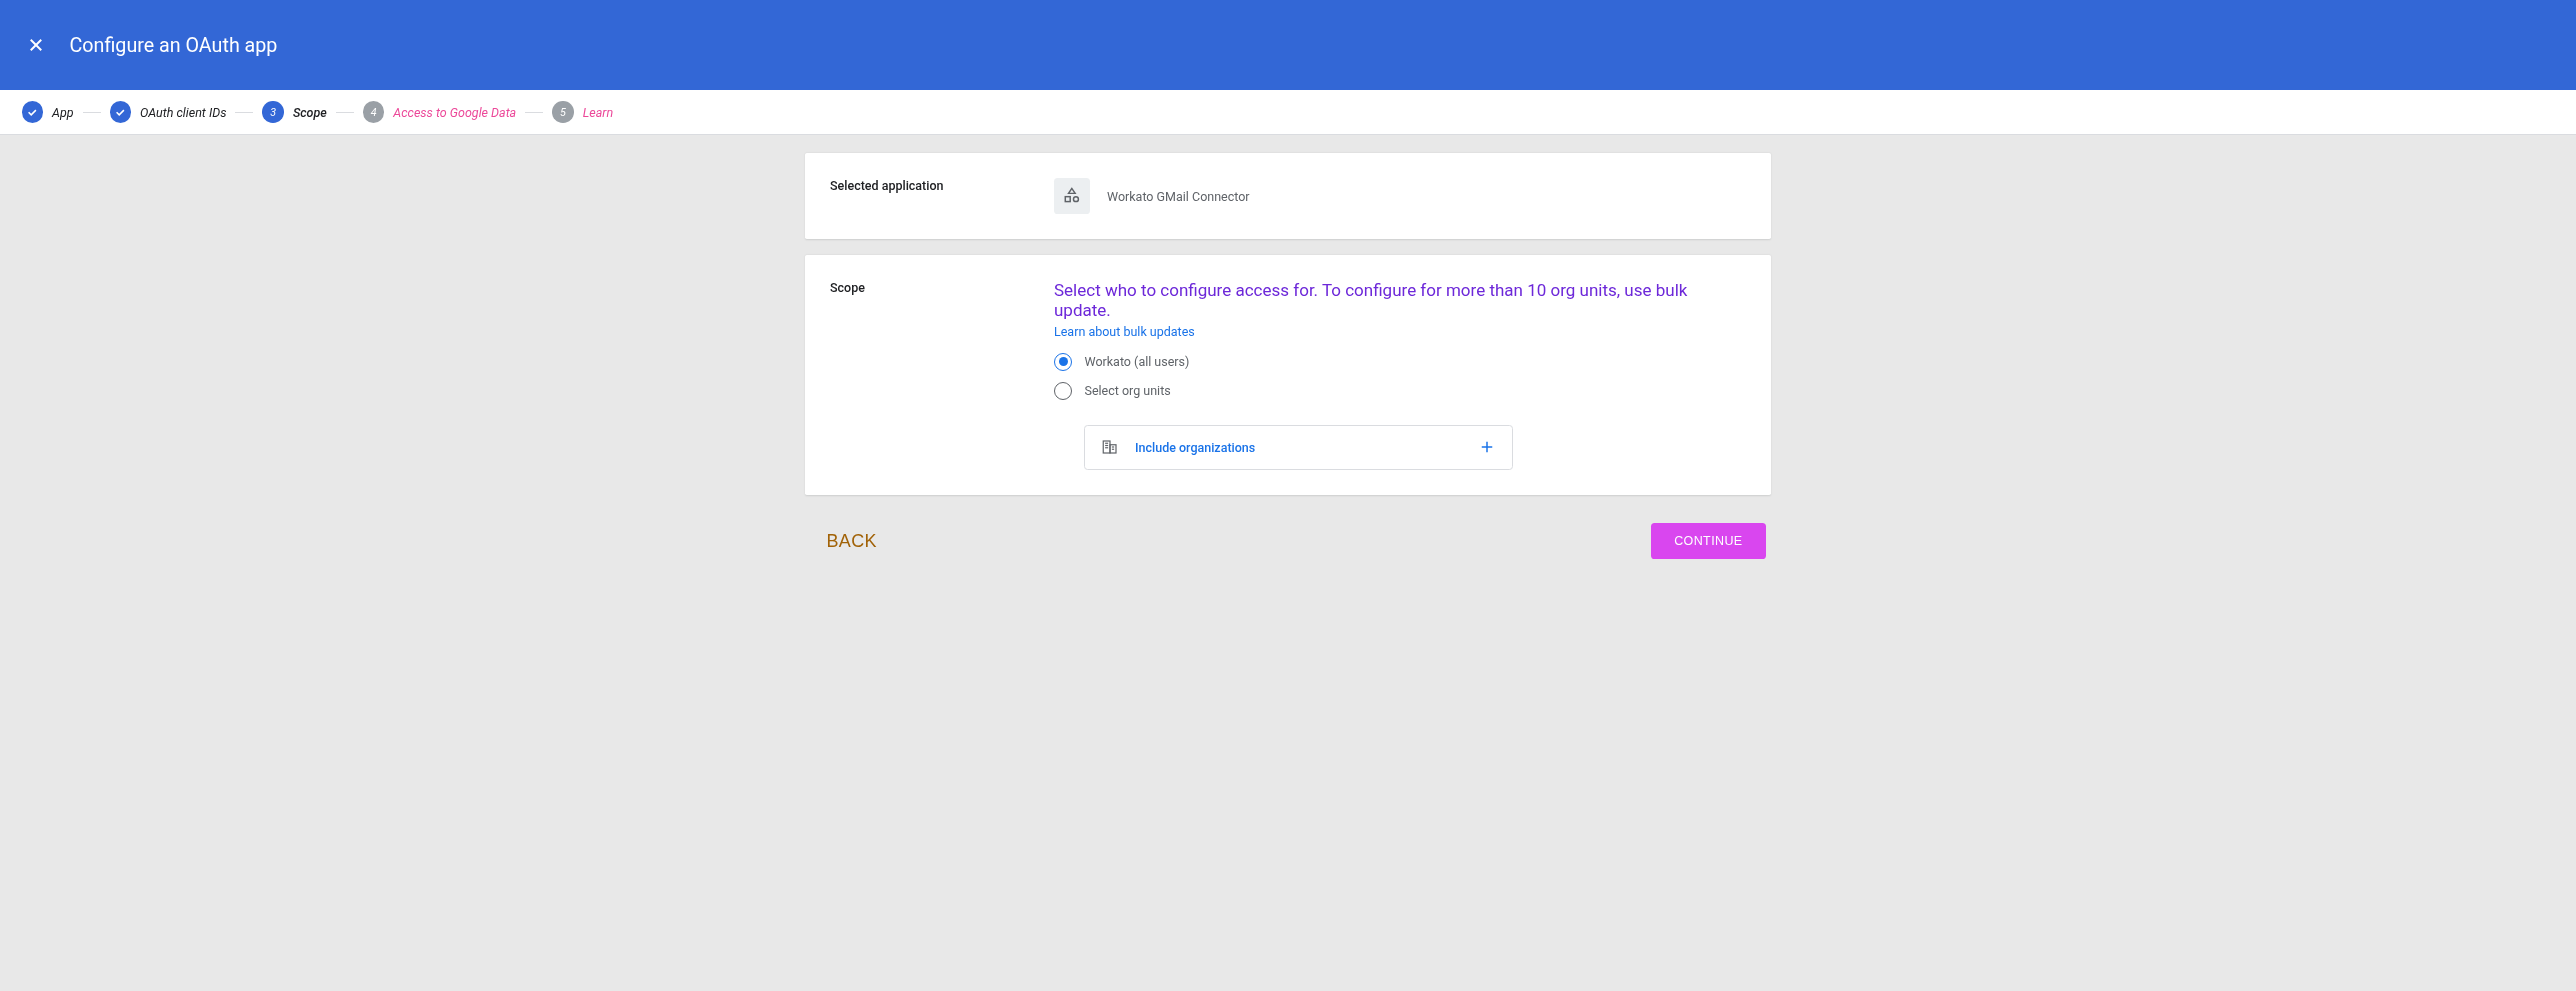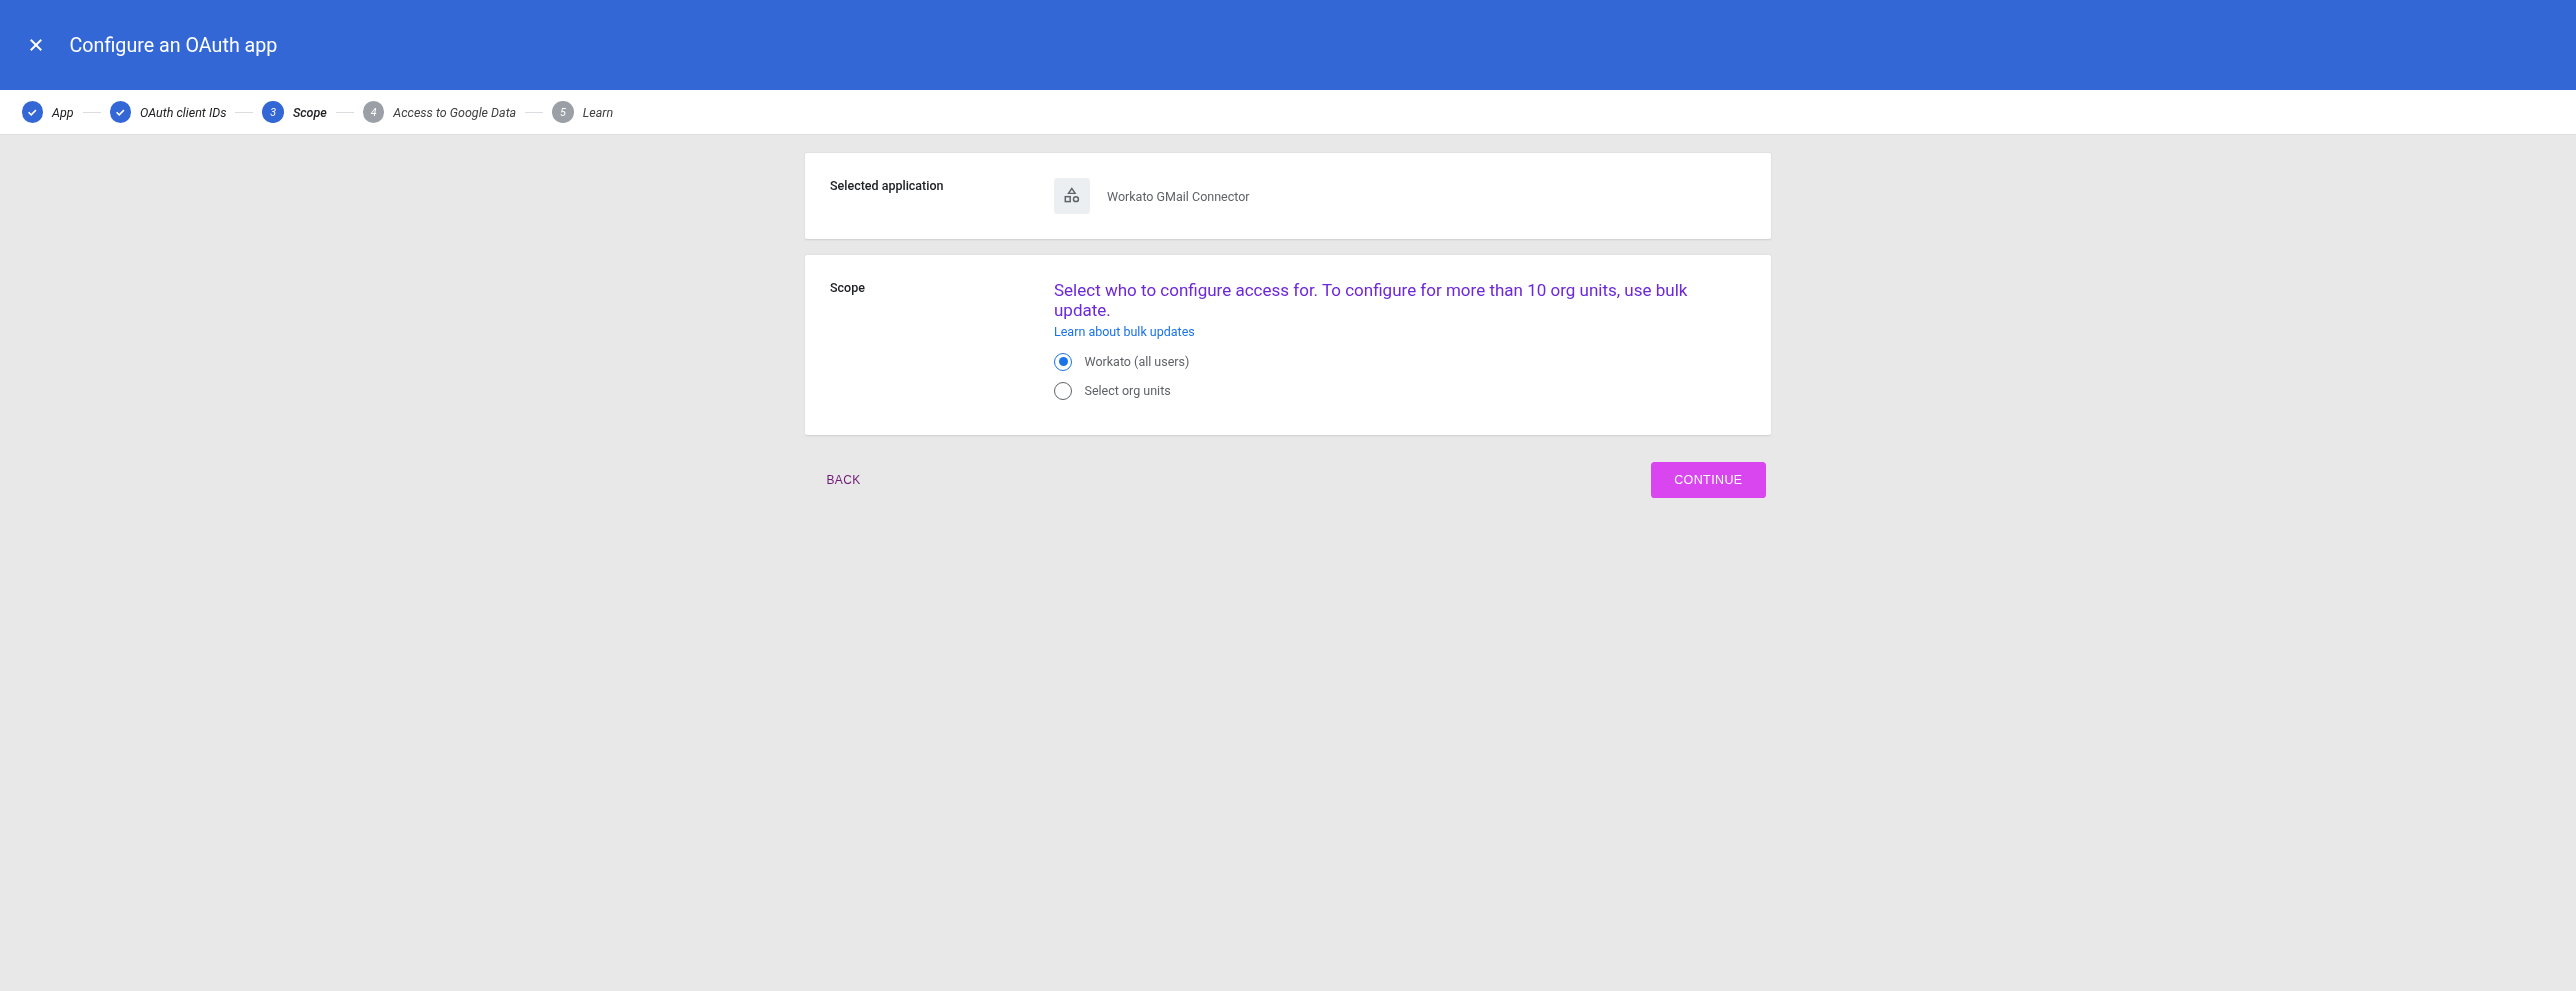--- a/index.html
+++ b/index.html
@@ -11,21 +11,21 @@
 .header-title { color: #fff; font-size: 19.7px; font-weight: 400; }
 
 .stepper { background: #fff; border-bottom: 0.9px solid #dadce0; height: 45px; display: flex; align-items: center; padding: 0 21.5px; font-style: italic; }
 .step { display: flex; align-items: center; }
 .step-circle { width: 21.5px; height: 21.5px; border-radius: 50%; display: flex; align-items: center; justify-content: center; font-size: 10.7px; color: #fff; margin-right: 9px; }
 .step-circle.done { background: #3367d6; }
 .step-circle.current { background: #3367d6; }
 .step-circle.pending { background: #9aa0a6; }
 .step-circle svg { width: 12.5px; height: 12.5px; }
 .step-label { font-size: 12.5px; color: #202124; }
-.step-label.pending { color: #404040; }
+.step-label.pending { color: #ec4899; }
 .step-label.current { font-weight: 500; }
 .step-divider { width: 18px; height: 0.9px; background: #dadce0; margin: 0 9px; }
 
 .content { max-width: 1002px; margin: 18px auto 36px; padding: 0 18px; }
 
 .card { background: #fff; border-radius: 1.8px; box-shadow: 0 0.9px 1.8px rgba(60,64,67,0.15); margin-bottom: 16px; }
 
 .row { display: flex; padding: 25px 25px; justify-content: center; }
 .row-label { width: 224px; flex-shrink: 0; font-size: 12.5px; font-weight: 500; color: #202124; }
 .row-body { flex: 1; }
@@ -48,21 +48,21 @@
 
 .org-selector { margin-top: 25px; margin-left: 30px; }
 .org-box { border: 0.9px solid #dadce0; border-radius: 3.6px; padding: 12.5px 16px; display: flex; align-items: center; max-width: 429px; cursor: pointer; }
 .org-box-icon { color: #5f6368; margin-right: 16px; display: flex; }
 .org-box-icon svg { width: 18px; height: 18px; }
 .org-box-label { color: #1a73e8; font-size: 12.5px; font-weight: 500; flex: 1; }
 .org-box-plus { color: #1a73e8; display: flex; }
 .org-box-plus svg { width: 18px; height: 18px; }
 
 .actions { display: flex; justify-content: space-between; align-items: center; padding: 0 5.4px; margin-top: 27px; }
-.btn-flat { color: #701a75; font-size: 12px; font-weight: 500; letter-spacing: 0.4px; text-transform: uppercase; background: none; border: none; padding: 9px 16px; cursor: pointer; border-radius: 3.6px; }
+.btn-flat { color: #a16207; font-size: 18px; font-weight: 500; letter-spacing: 0.4px; text-transform: uppercase; background: none; border: none; padding: 9px 16px; cursor: pointer; border-radius: 3.6px; }
 .btn-primary { background: #d946ef; color: #fff; font-size: 12.5px; font-weight: 500; letter-spacing: 0.4px; text-transform: uppercase; border: none; padding: 10.7px 23px; cursor: pointer; border-radius: 3.6px; }
 </style>
 </head>
 <body>
 
 <div class="header">
   <div class="close-btn">
     <svg viewBox="0 0 24 24" fill="none" stroke="currentColor" stroke-width="2.5">
         <line x1="5" y1="5" x2="19" y2="19"></line>
         <line x1="19" y1="5" x2="5" y2="19"></line>
@@ -139,20 +139,42 @@
                 <div class="radio-inner"></div>
               </div>
             <div class="radio-label">Workato (all users)</div>
           </div>
           <div class="radio-item">
             <div class="radio-outer"></div>
             <div class="radio-label">Select org units</div>
           </div>
         </div>
 
+        <div class="org-selector">
+          <div class="org-box">
+            <div class="org-box-icon">
+              <svg viewBox="0 0 24 24" fill="none" stroke="currentColor" stroke-width="1.6">
+                <rect x="3" y="4" width="9" height="16"></rect>
+                <rect x="12" y="9" width="8" height="11"></rect>
+                <line x1="5.5" y1="7" x2="9.5" y2="7"></line>
+                <line x1="5.5" y1="10" x2="9.5" y2="10"></line>
+                <line x1="5.5" y1="13" x2="9.5" y2="13"></line>
+                <line x1="14.5" y1="12" x2="17.5" y2="12"></line>
+                <line x1="14.5" y1="15" x2="17.5" y2="15"></line>
+              </svg>
+            </div>
+            <div class="org-box-label">Include organizations</div>
+            <div class="org-box-plus">
+              <svg viewBox="0 0 24 24" fill="none" stroke="currentColor" stroke-width="2">
+                  <line x1="12" y1="5" x2="12" y2="19"></line>
+                  <line x1="5" y1="12" x2="19" y2="12"></line>
+                </svg>
+            </div>
+          </div>
+        </div>
       </div>
     </div>
   </div>
 
   <div class="actions">
     <button class="btn-flat">Back</button>
     <button class="btn-primary">Continue</button>
   </div>
 
 </div>

